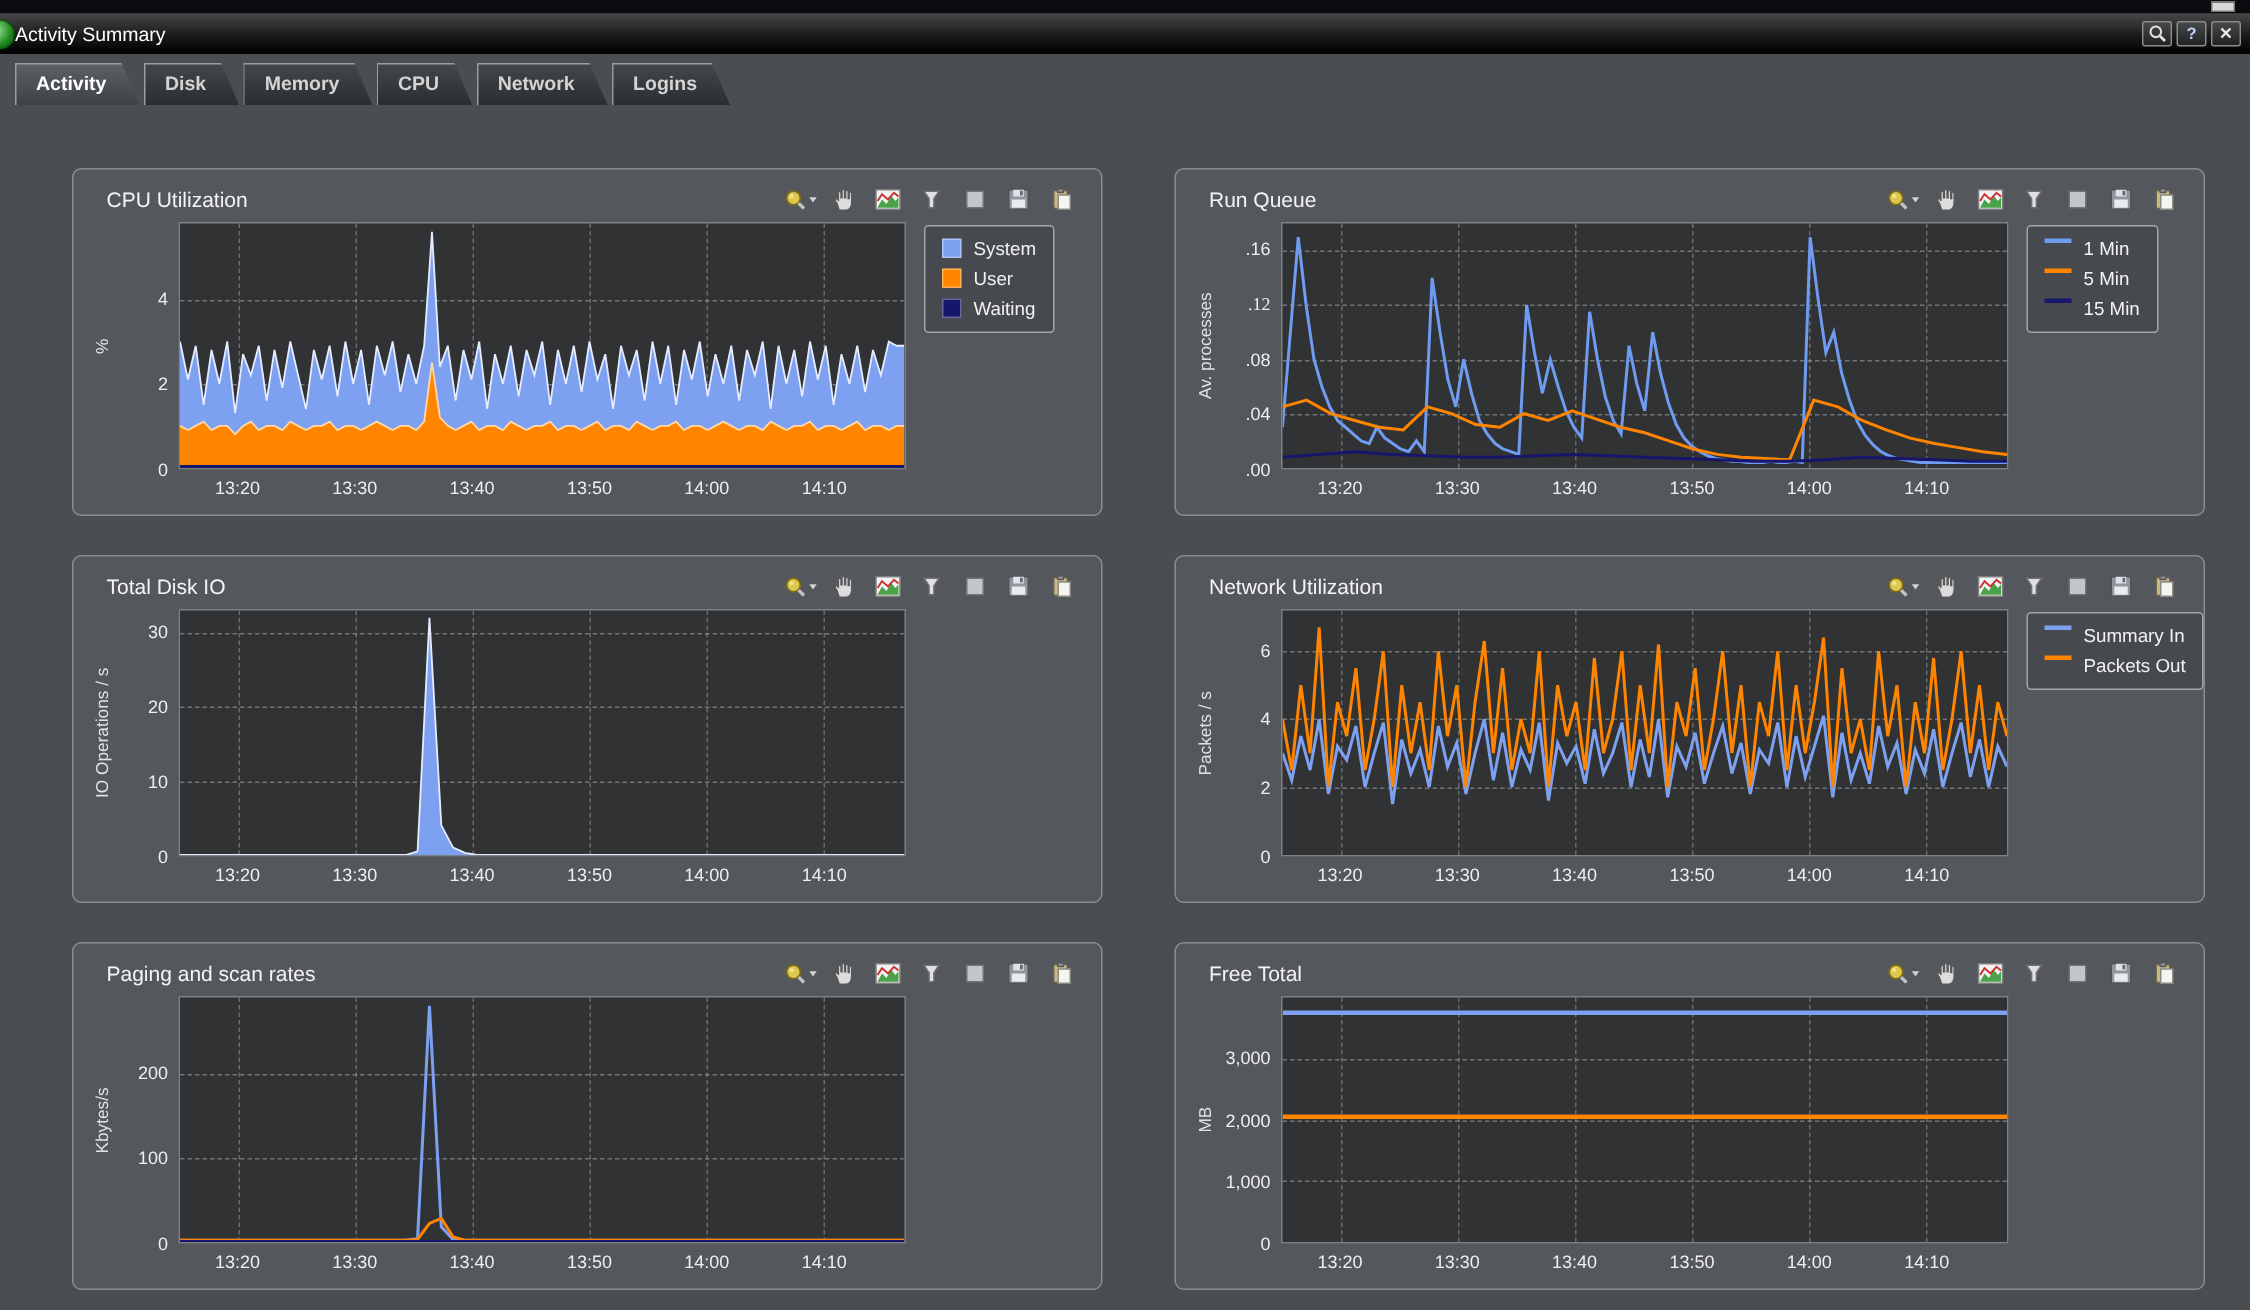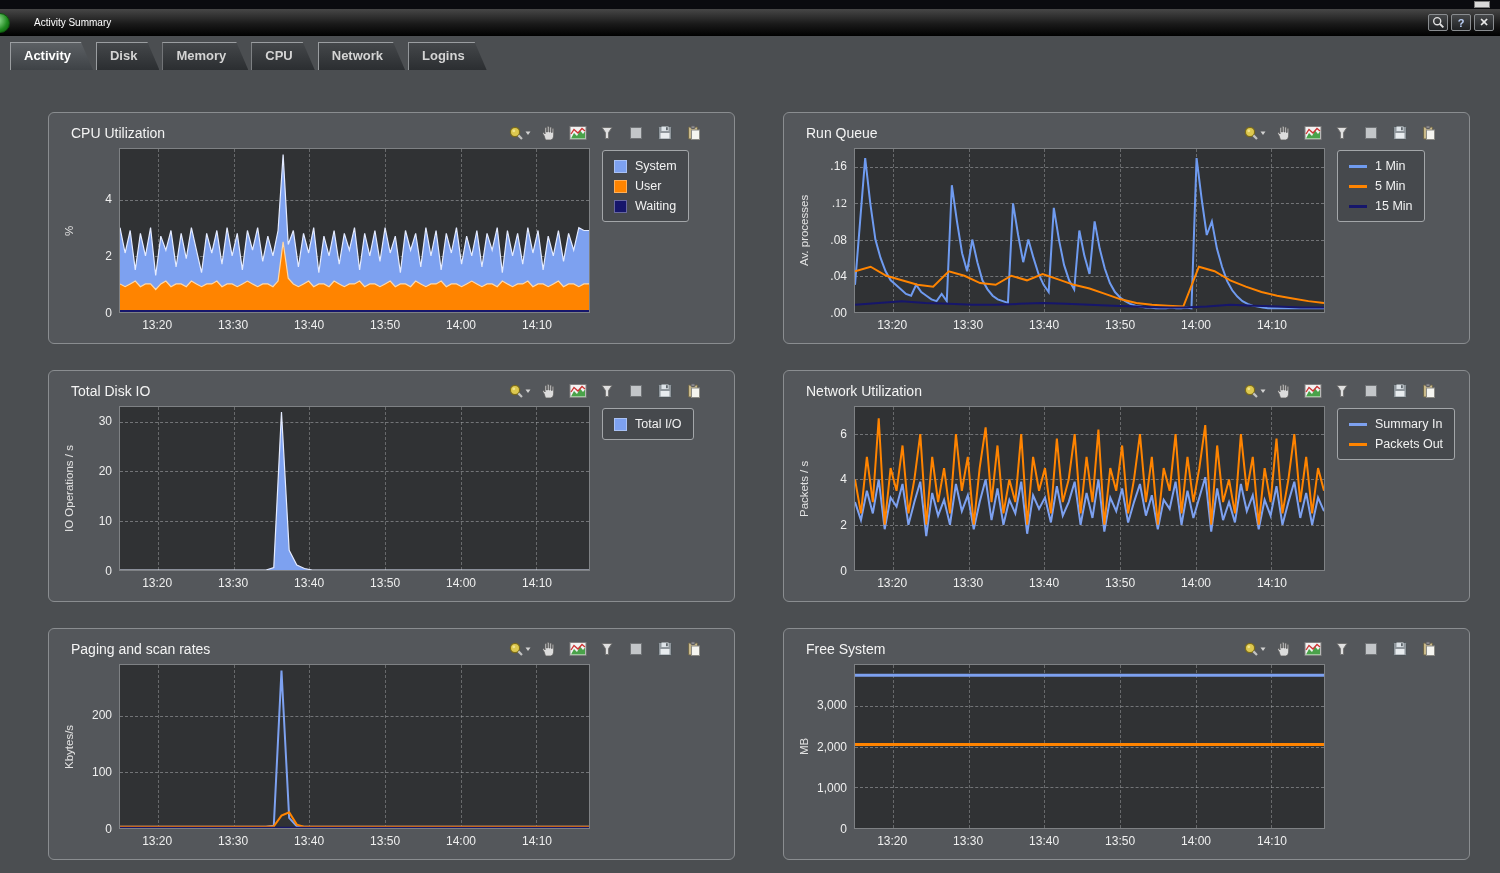--- a/index.html
+++ b/index.html
@@ -19,21 +19,21 @@
   .titlebar {
     height:27px; display:flex; align-items:center;
     background:linear-gradient(180deg,#474747 0%,#1a1a1a 55%,#000 100%);
     padding-right:6px; position:relative;
   }
   .app-icon {
     width:20px; height:20px; border-radius:50%; margin-left:-10px; flex:none;
     background:radial-gradient(circle at 35% 35%, #9fe79f, #1f8a1f 60%, #0b4d0b);
     border:1px solid #0c5a0c;
   }
-  .window-title { color:#ffffff; font-size:10px; margin-left:24px; }
+  .window-title { color:#ffffff; font-size:13px; margin-left:0; }
   .window-controls { margin-left:auto; display:flex; gap:3px; }
   .win-btn {
     width:20px; height:17px; display:flex; align-items:center; justify-content:center;
     background:linear-gradient(#46484a,#202224); border:1px solid #8a8d90; border-radius:2px;
     color:#e8e8e8; font-size:11px; font-weight:bold; padding:0; cursor:pointer;
   }
   .win-btn.help { color:#bcd0f7; }
   
   .tabbar { display:flex; align-items:flex-end; height:34px; padding:6px 0 0 10px; gap:3px; }
   .tab {
@@ -43,21 +43,21 @@
     clip-path:polygon(0 0, calc(100% - 12px) 0, 100% 100%, 0 100%);
     box-shadow:inset 0 1px 0 #9a9da0, inset 1px 0 0 #9a9da0;
   }
   .tab.active { background:linear-gradient(180deg,#5d6165 0%,#3e4246 100%); color:#ffffff; }
   
   .content { padding:42px 30px 0 48px; }
   #panels { display:grid; grid-template-columns:687px 687px; gap:26px 48px; }
   .panel {
     width:687px; height:232px; background:#54575b;
     border:1px solid #8a8d90; border-radius:6px;
-    display:flex; flex-direction:column; padding:5px 24px 8px 12px;
+    display:flex; flex-direction:column; padding:5px 10px 8px 12px;
   }
   .panel header { display:flex; align-items:center; height:30px; flex:none; }
   .panel-title { font-size:14px; font-weight:normal; color:#f4f4f4; margin:0 0 0 10px; }
   .toolbar { margin-left:auto; display:flex; align-items:center; gap:5px; padding-right:4px; }
   .tb-btn { background:none; border:none; padding:0; width:24px; height:18px;
     display:flex; align-items:center; justify-content:center; cursor:pointer; }
   .chart-area { flex:1; display:grid; grid-template-columns:16px 42px 1fr 120px; grid-template-rows:1fr 22px; }
   .ylabel {
     grid-column:1; grid-row:1; writing-mode:vertical-rl; transform:rotate(180deg);
     display:flex; align-items:center; justify-content:center;
@@ -70,21 +70,21 @@
   .hgrid { position:absolute; left:0; right:0; border-top:1px dashed rgba(170,172,175,.55); }
   .vgrid { position:absolute; top:0; bottom:0; border-left:1px dashed rgba(170,172,175,.45); }
   .xticks { grid-column:3; grid-row:2; position:relative; color:#efefef; font-size:12px; }
   .xtick { position:absolute; top:5px; transform:translateX(-50%); white-space:nowrap; }
   .legendbox { grid-column:4; grid-row:1 / span 2; padding-left:12px; }
   .legend {
     display:inline-flex; flex-direction:column; gap:6px;
     background:#46494d; border:1px solid #a3a6a9; border-radius:3px;
     padding:8px 11px; font-size:12.5px; color:#f2f2f2; margin-top:2px;
   }
-  .legend-item { display:flex; align-items:center; gap:8px; white-space:nowrap; }
+  .legend-item { display:flex; gap:8px; white-space:nowrap; }
   .swatch.square { width:13px; height:13px; border:1px solid rgba(255,255,255,.35); flex:none; }
   .swatch.line { width:18px; height:3px; flex:none; }
 </style>
 </head>
 <body>
 
 <div class="top-strip">
   <div class="mini-btn"></div>
 </div>
 
@@ -399,28 +399,20 @@
             </svg>
           </div>
       <div class="xticks">
             <span class="xtick" style="left: 8.1%;">13:20</span>
             <span class="xtick" style="left: 24.23%;">13:30</span>
             <span class="xtick" style="left: 40.36%;">13:40</span>
             <span class="xtick" style="left: 56.49%;">13:50</span>
             <span class="xtick" style="left: 72.62%;">14:00</span>
             <span class="xtick" style="left: 88.75%;">14:10</span>
           </div>
-      <div class="legendbox">
-        <div class="legend">
-              <div class="legend-item">
-                <span class="swatch square" style="background: rgb(125, 161, 240);"></span>
-                <span>Total I/O</span>
-              </div>
-            </div>
-      </div>
     </div>
   </section>
 
   <section class="panel">
     <header>
       <h2 class="panel-title">Network Utilization</h2>
       <div class="toolbar">
             <button class="tb-btn">
               <svg width="24" height="16" viewBox="0 0 24 16">
                 <circle cx="7" cy="7" r="4.6" fill="#ddc84f" stroke="#7a6a1a" stroke-width="1.2"></circle>
@@ -593,21 +585,21 @@
             <span class="xtick" style="left: 40.36%;">13:40</span>
             <span class="xtick" style="left: 56.49%;">13:50</span>
             <span class="xtick" style="left: 72.62%;">14:00</span>
             <span class="xtick" style="left: 88.75%;">14:10</span>
           </div>
     </div>
   </section>
 
   <section class="panel">
     <header>
-      <h2 class="panel-title">Free System</h2>
+      <h2 class="panel-title">Free Total</h2>
       <div class="toolbar">
             <button class="tb-btn">
               <svg width="24" height="16" viewBox="0 0 24 16">
                 <circle cx="7" cy="7" r="4.6" fill="#ddc84f" stroke="#7a6a1a" stroke-width="1.2"></circle>
                 <circle cx="5.8" cy="5.8" r="1.4" fill="#f0e48c"></circle>
                 <line x1="10.4" y1="10.4" x2="14" y2="14" stroke="#c2c2c2" stroke-width="2.2"></line>
                 <path d="M17.5 6.5 L22.5 6.5 L20 10 Z" fill="#d2d2d2"></path>
               </svg>
             </button>
             <button class="tb-btn">

